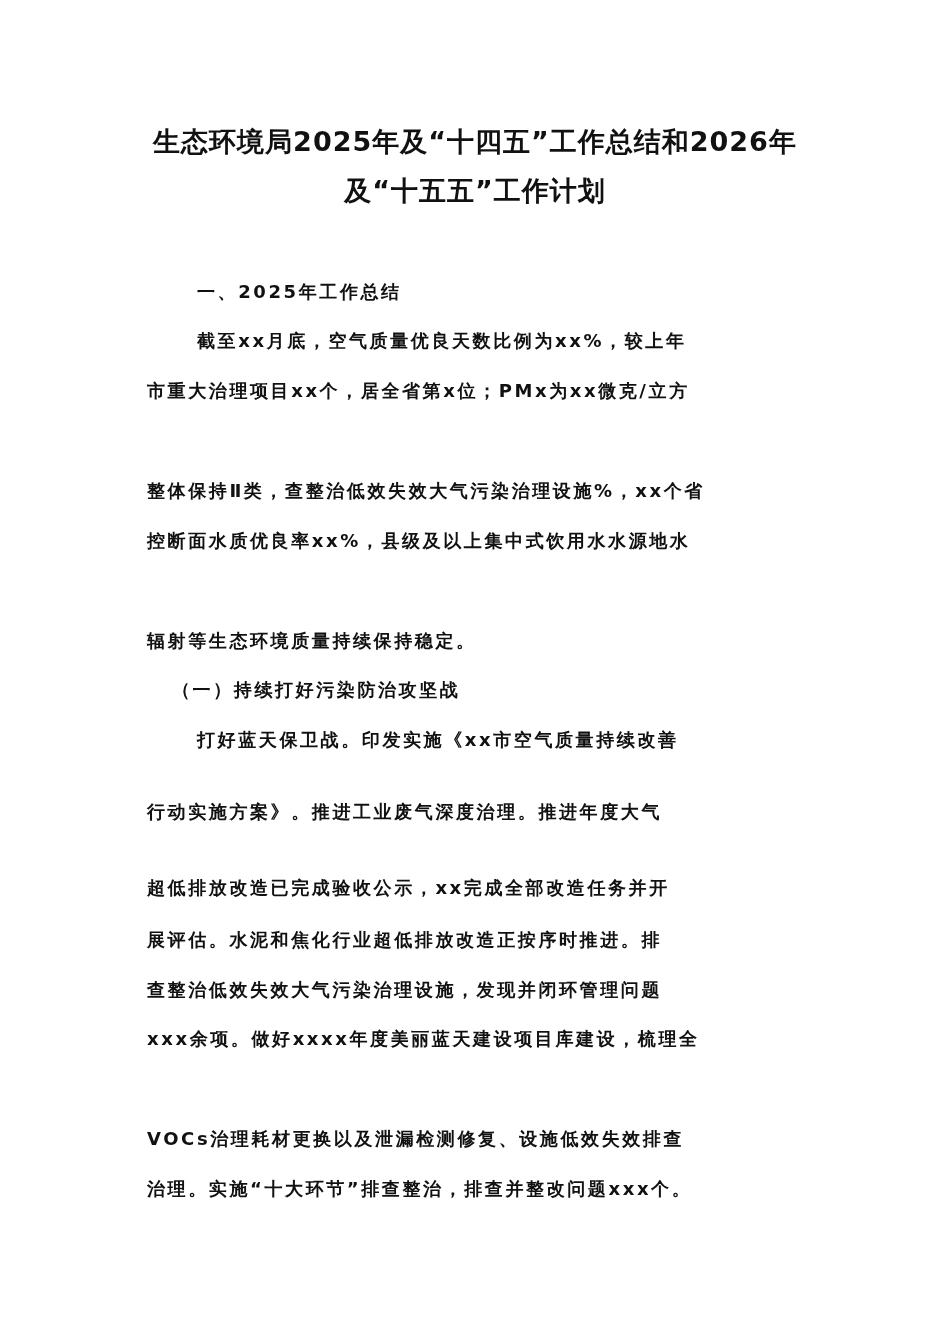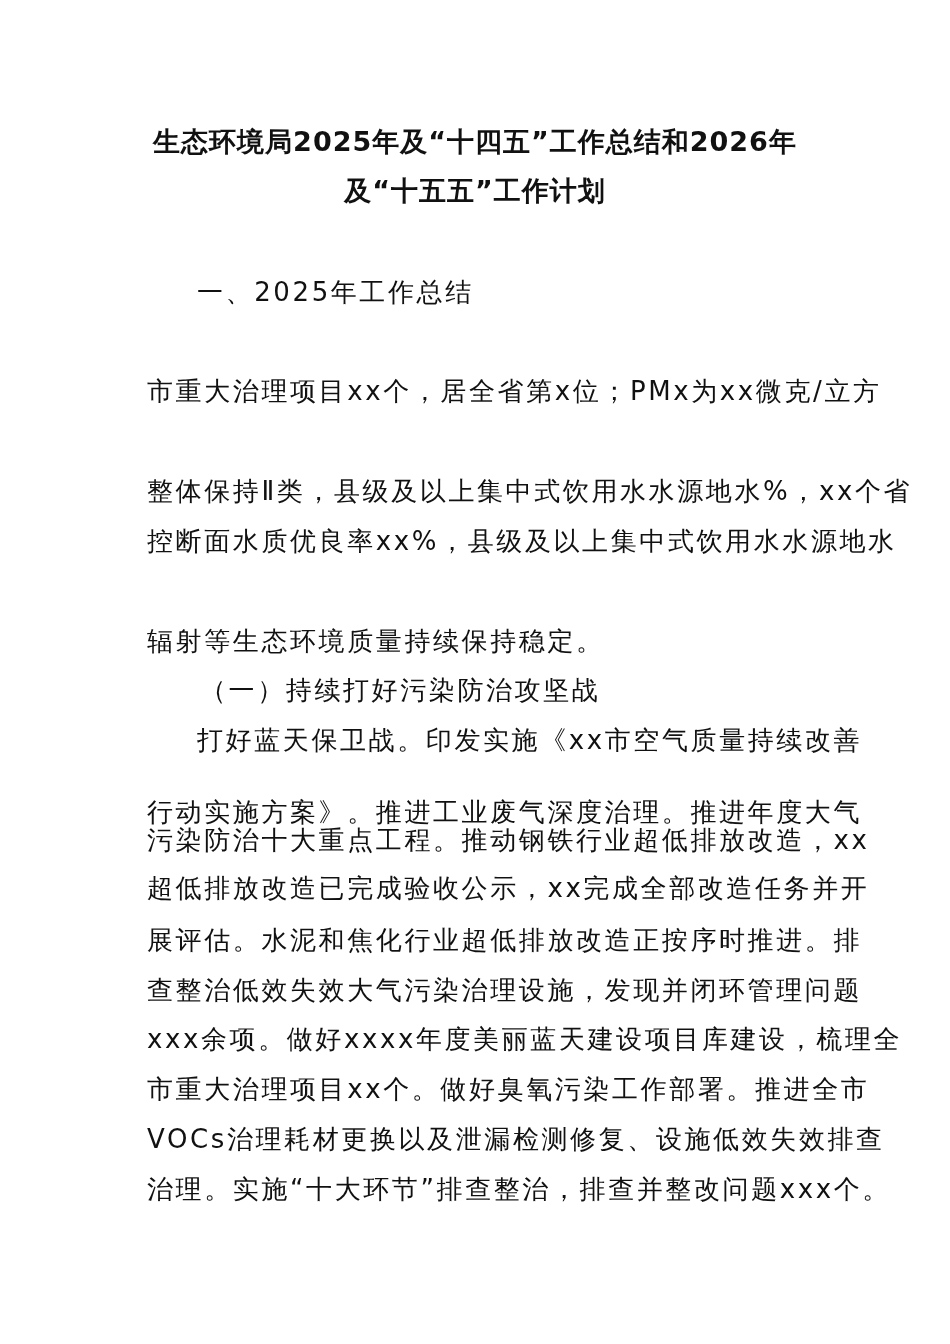--- a/index.html
+++ b/index.html
@@ -31,49 +31,49 @@
       font-size: 27px;
       font-weight: bold;
       letter-spacing: 1px;
       white-space: nowrap;
       line-height: 40px;
     }
     .body-line {
       position: absolute;
       left: 147px;
       width: 680px;
-      font-size: 26px;
+      font-size: 18px;
       line-height: 34px;
       white-space: nowrap;
       letter-spacing: 2.6px;
+      font-weight: bold;
     }
     .indent { left: 197px; width: 630px; }
-    .indent2 { left: 172px; margin-left: 28px; }
+    .indent2 { left: 172px; }
   </style>
 </head>
 <body>
 
 <div class="page">
 
   <div class="title-line" style="top:122px;">生态环境局2025年及“十四五”工作总结和2026年</div>
   <div class="title-line" style="top:171px;">及“十五五”工作计划</div>
 
   <div class="body-line indent" style="top:275px;">一、2025年工作总结</div>
 
+  <div class="body-line indent" style="top:324px;">截至xx月底，空气质量优良天数比例为xx%，较上年</div>
   <div class="body-line" style="top:374px;">市重大治理项目xx个，居全省第x位；PMx为xx微克/立方</div>
-  <div class="body-line" style="top:474px;">整体保持Ⅱ类，县级及以上集中式饮用水水源地水%，xx个省</div>
+  <div class="body-line" style="top:474px;">整体保持Ⅱ类，查整治低效失效大气污染治理设施%，xx个省</div>
   <div class="body-line" style="top:524px;">控断面水质优良率xx%，县级及以上集中式饮用水水源地水</div>
   <div class="body-line" style="top:624px;">辐射等生态环境质量持续保持稳定。</div>
 
   <div class="body-line indent2" style="top:673px;">（一）持续打好污染防治攻坚战</div>
 
   <div class="body-line indent" style="top:723px;">打好蓝天保卫战。印发实施《xx市空气质量持续改善</div>
   <div class="body-line" style="top:795px;">行动实施方案》。推进工业废气深度治理。推进年度大气</div>
-  <div class="body-line" style="top:823px;">污染防治十大重点工程。推动钢铁行业超低排放改造，xx</div>
   <div class="body-line" style="top:871px;">超低排放改造已完成验收公示，xx完成全部改造任务并开</div>
   <div class="body-line" style="top:923px;">展评估。水泥和焦化行业超低排放改造正按序时推进。排</div>
   <div class="body-line" style="top:973px;">查整治低效失效大气污染治理设施，发现并闭环管理问题</div>
   <div class="body-line" style="top:1022px;">xxx余项。做好xxxx年度美丽蓝天建设项目库建设，梳理全</div>
-  <div class="body-line" style="top:1072px;">市重大治理项目xx个。做好臭氧污染工作部署。推进全市</div>
   <div class="body-line" style="top:1122px;">VOCs治理耗材更换以及泄漏检测修复、设施低效失效排查</div>
   <div class="body-line" style="top:1172px;">治理。实施“十大环节”排查整治，排查并整改问题xxx个。</div>
 
 </div>
 
 </body></html>

